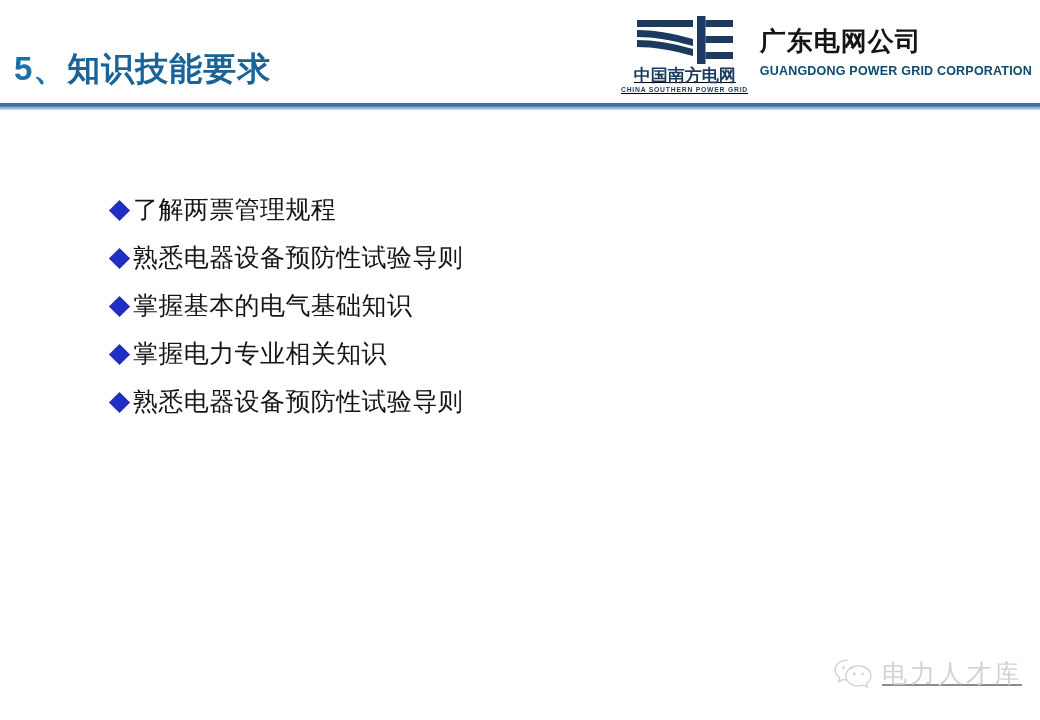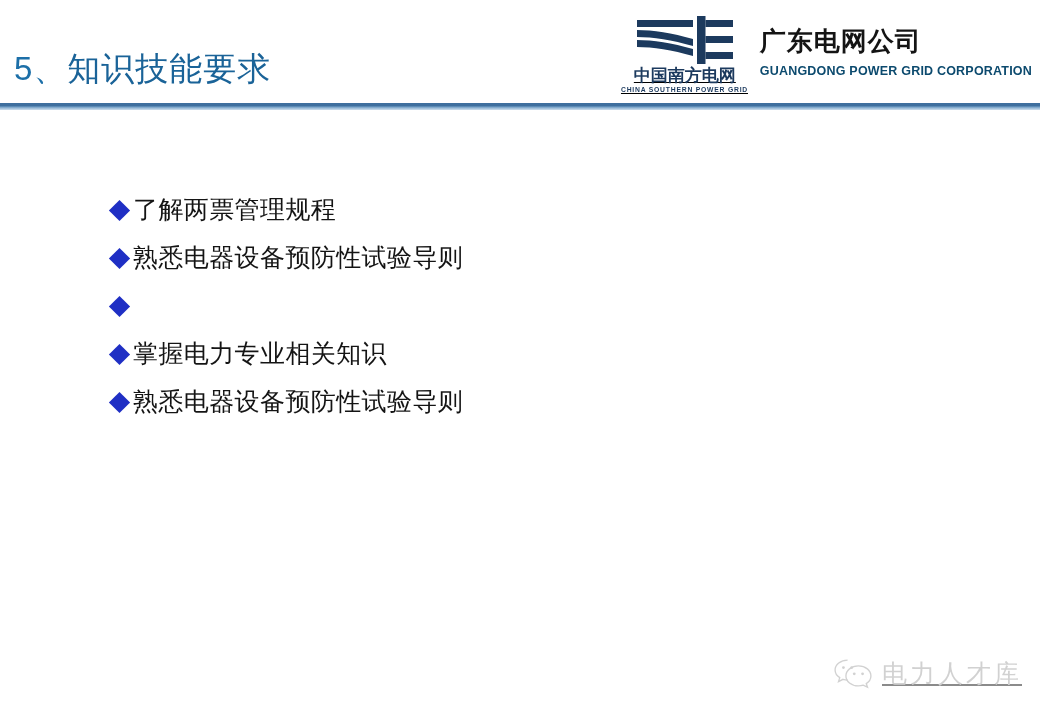--- a/index.html
+++ b/index.html
@@ -30,21 +30,21 @@
     top: 0;
     width: 1040px;
     height: 110px;
   }
 
   .slide-title {
     position: absolute;
     left: 14px;
     top: 52px;
     font-size: 33px;
-    font-weight: normal;
+    font-weight: bold;
     letter-spacing: 1px;
     color: #1a6398;
     white-space: nowrap;
     line-height: 1;
   }
   .slide-title .num {
     color: #1c6fa8;
   }
 
   .title-rule {
@@ -225,20 +225,21 @@
       <span class="bullet-text">了解两票管理规程</span>
     </div>
 
     <div class="bullet-row">
       <span class="diamond"></span>
       <span class="bullet-text">熟悉电器设备预防性试验导则</span>
     </div>
 
     <div class="bullet-row">
       <span class="diamond"></span>
+      <span class="bullet-text">掌握基本的电气基础知识</span>
     </div>
 
     <div class="bullet-row">
       <span class="diamond"></span>
       <span class="bullet-text">掌握电力专业相关知识</span>
     </div>
 
     <div class="bullet-row">
       <span class="diamond"></span>
       <span class="bullet-text">熟悉电器设备预防性试验导则</span>

